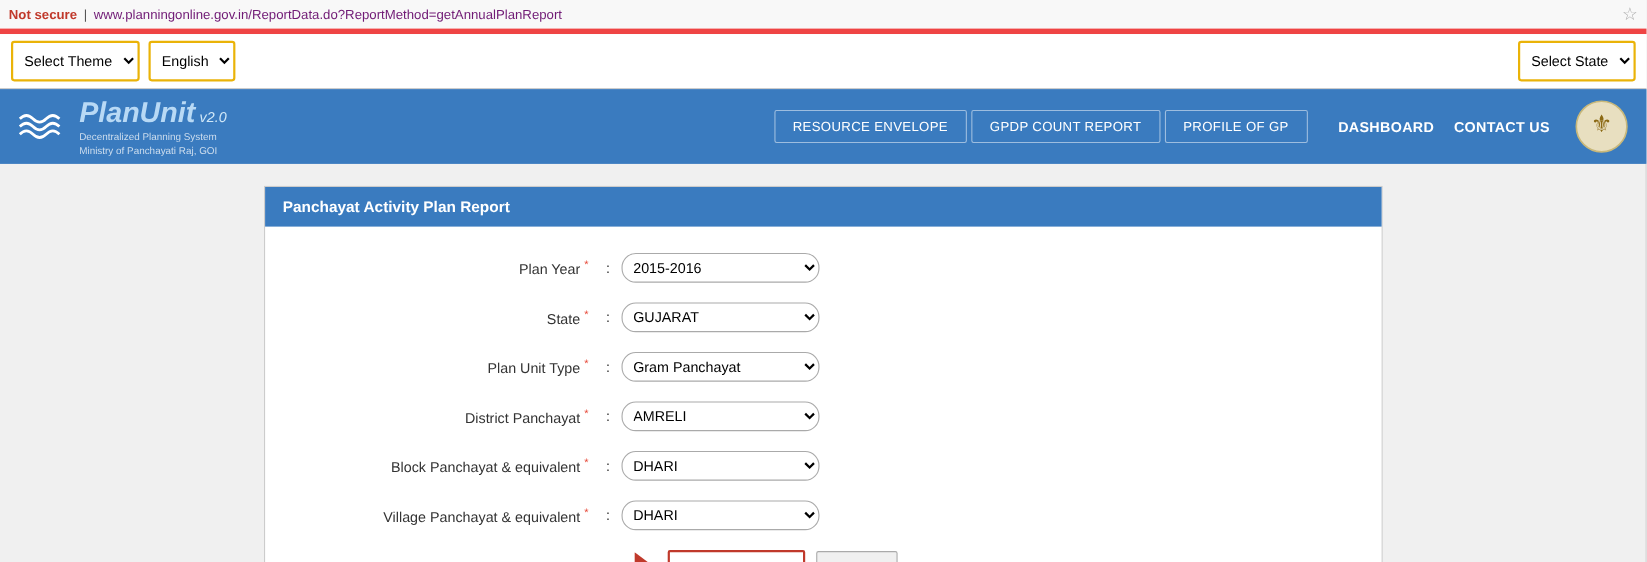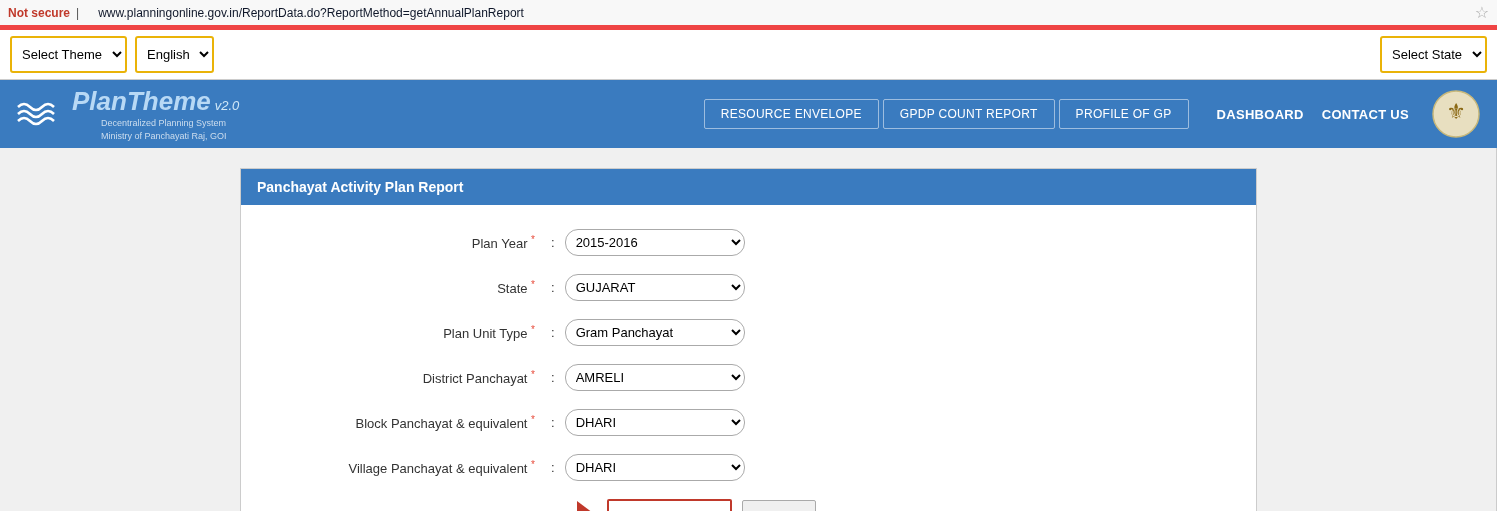--- a/index.html
+++ b/index.html
@@ -31,21 +31,21 @@
       align-items: center;
       padding: 3px 8px;
       font-size: 12px;
       color: #555;
       gap: 6px;
     }
     .address-bar .not-secure {
       color: #c0392b;
       font-weight: bold;
     }
-    .address-bar .url { color: #0f172a; margin-left: 13px; }
+    .address-bar .url { color: #701a75; }
     .address-bar .fav { margin-left: auto; font-size: 16px; color: #aaa; }
 
     
     .header {
       background: #3a7bbf;
       display: flex;
       align-items: center;
       padding: 6px 16px;
       gap: 12px;
     }
@@ -70,21 +70,20 @@
     }
     .logo-v2 {
       font-size: 13px;
       color: #d0e8f8;
       font-style: italic;
     }
     .logo-sub {
       font-size: 9px;
       color: #cde;
       line-height: 1.4;
-      margin-left: 29px;
     }
     .logo-waves {
       width: 40px;
       height: 30px;
       margin-right: 4px;
     }
     .header-spacer { flex: 1; }
     .nav-buttons {
       display: flex;
       gap: 4px;
@@ -221,21 +220,21 @@
 <div class="header">
 
   <svg class="logo-waves" viewBox="0 0 40 30" xmlns="http://www.w3.org/2000/svg">
     <path d="M2 8 Q8 2 14 8 Q20 14 26 8 Q32 2 38 8" stroke="white" stroke-width="2.5" fill="none"></path>
     <path d="M2 15 Q8 9 14 15 Q20 21 26 15 Q32 9 38 15" stroke="white" stroke-width="2.5" fill="none"></path>
     <path d="M2 22 Q8 16 14 22 Q20 28 26 22 Q32 16 38 22" stroke="white" stroke-width="2.5" fill="none"></path>
   </svg>
   <div class="logo-area">
     <div class="logo-main">
       <span class="logo-planplus">
-        <span>Plan</span><span style="color:#b8d9f5;">Theme</span>
+        <span>Plan</span><span style="color:#b8d9f5;">Unit</span>
       </span>
       <span class="logo-v2">v2.0</span>
     </div>
     <div class="logo-sub">Decentralized Planning System</div>
     <div class="logo-sub">Ministry of Panchayati Raj, GOI</div>
   </div>
 
   <div class="header-spacer"></div>
 
   <div class="nav-buttons">

